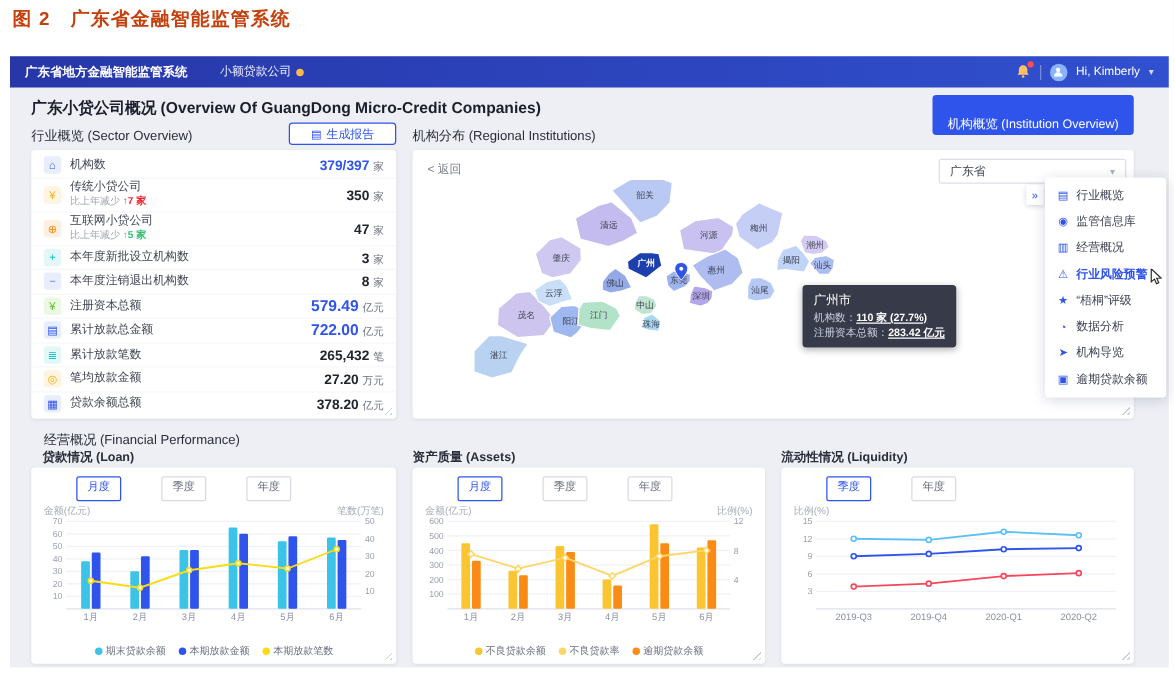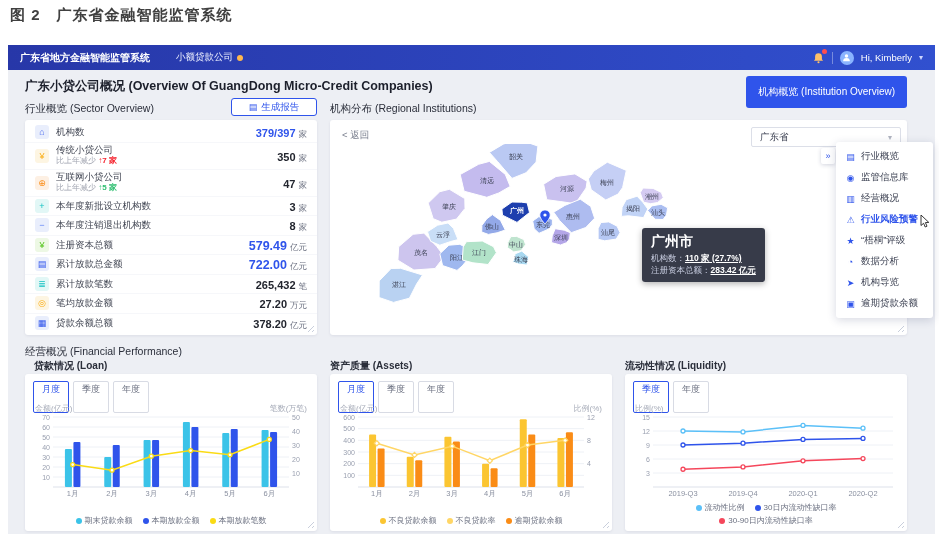--- a/index.html
+++ b/index.html
@@ -1,43 +1,43 @@
 <!DOCTYPE html>
 <html><head>
 <meta charset="utf-8">
 <style>
   * { box-sizing: border-box; margin: 0; padding: 0; }
   body { width: 939px; height: 540px; position: relative; background: #fff; overflow: hidden;
          font-family: "Liberation Sans", "DejaVu Sans", sans-serif; }
-  .caption { position: absolute; left: 10px; top: 6px; font-size: 15px; font-weight: bold; color: #404040; letter-spacing: 1px; }
+  .caption { position: absolute; left: 10px; top: 6px; font-size: 15px; font-weight: bold; color: #c2410c; letter-spacing: 1px; }
   .dashboard { position: absolute; left: 8px; top: 45px; width: 927px; height: 489px; background: #edeff4; }
 
   
   .navbar { position: absolute; left: 0; top: 0; width: 100%; height: 25px; display: flex; align-items: center;
             padding: 0 12px; background: linear-gradient(90deg, #2737a8, #3150cf); }
   .brand { font-size: 10px; font-weight: bold; color: #fff; white-space: nowrap; }
   .nav-tab { margin-left: 26px; font-size: 9.5px; color: #eef1ff; display: flex; align-items: center; gap: 4px; cursor: pointer; }
   .tab-pin { width: 6px; height: 6px; border-radius: 50%; background: #ffb84d; display: inline-block; }
   .nav-right { margin-left: auto; display: flex; align-items: center; gap: 7px; }
   .bell-wrap { position: relative; width: 13px; height: 13px; cursor: pointer; }
   .badge { position: absolute; right: -2px; top: -2px; width: 5px; height: 5px; border-radius: 50%; background: #ff4d4f; }
   .nav-divider { width: 1px; height: 12px; background: rgba(255,255,255,.35); }
   .avatar { width: 14px; height: 14px; border-radius: 50%; background: #8ab4ff; display: flex; align-items: center; justify-content: center; }
   .user { font-size: 9.5px; color: #fff; }
   .nav-caret { font-size: 8px; color: #cdd6ff; }
 
   .page-title { position: absolute; left: 17px; top: 33px; font-size: 12.5px; font-weight: bold; color: #1c1f2b; }
-  .overview-btn { position: absolute; right: 28px; top: 31px; height: 32px; padding: 0 12px; background: #2f54eb;
+  .overview-btn { position: absolute; right: 28px; top: 31px; height: 16px; padding: 16px 12px; background: #2f54eb;
                   color: #fff; font-size: 10px; border: none; border-radius: 3px; cursor: pointer;
                   font-family: inherit; }
 
   .sec-label { position: absolute; font-size: 10.5px; color: #2a2e3a; font-weight: normal; }
   #sector-label { left: 17px; top: 57px; }
   #regional-label { left: 322px; top: 57px; }
-  #perf-label { left: 17px; top: 300px; }
+  #perf-label { left: 27px; top: 300px; }
 
   .report-btn { position: absolute; left: 223px; top: 53px; width: 86px; height: 18px; border: 1px solid #2f54eb;
                 color: #2f54eb; background: #fff; border-radius: 3px; font-size: 9.5px; display: flex; align-items: center;
                 justify-content: center; gap: 4px; cursor: pointer; font-family: inherit; }
   .doc-icon { font-size: 9px; }
 
   .card { position: absolute; background: #fff; border-radius: 3px; box-shadow: 0 1px 3px rgba(20,30,80,.08); }
   #sector-card { left: 17px; top: 75px; width: 292px; height: 215px; padding-top: 2px; }
   #map-card { left: 322px; top: 75px; width: 577px; height: 215px; }
 
@@ -56,21 +56,21 @@
   .unit { font-size: 8.5px; color: #6b7080; margin-left: 3px; }
 
   .back-link { position: absolute; left: 12px; top: 9px; font-size: 9.5px; color: #7a7f8e; cursor: pointer; text-decoration: none; }
   .province-select { position: absolute; right: 6px; top: 7px; width: 150px; height: 20px; border: 1px solid #dcdfe8;
                      border-radius: 2px; font-size: 9.5px; color: #3a3f50; display: flex; align-items: center;
                      justify-content: space-between; padding: 0 8px; background: #fff; cursor: pointer; }
   .select-caret { color: #b0b4c0; font-size: 8px; }
   #map-svg { position: absolute; left: 10px; top: 24px; }
   .map-tooltip { position: absolute; left: 312px; top: 108px; background: rgba(38,42,58,.92); border-radius: 3px;
                  padding: 5px 9px; color: #fff; z-index: 5; white-space: nowrap; box-shadow: 0 2px 6px rgba(0,0,0,.3); }
-  .tt-city { font-size: 14px; font-weight: bold; margin-bottom: 2px; }
+  .tt-city { font-size: 10px; font-weight: normal; margin-bottom: 2px; }
   .tt-line { font-size: 8.5px; color: #c8cde0; line-height: 1.4; }
   .tt-line b { color: #fff; text-decoration: underline; }
 
   .flyout { position: absolute; left: 828px; top: 97px; width: 97px; background: #fff; border-radius: 3px;
             box-shadow: 0 2px 10px rgba(30,40,90,.18); padding: 4px 0; z-index: 6; }
   .f-item { display: flex; align-items: center; gap: 5px; height: 21px; padding: 0 9px; font-size: 9.5px;
             color: #3c4152; cursor: pointer; position: relative; white-space: nowrap; }
   .f-item.active { color: #2f54eb; font-weight: bold; }
   .f-icon { font-size: 9px; color: #2f54eb; width: 11px; text-align: center; flex: 0 0 auto; }
   .cursor-svg { position: absolute; right: 2px; top: 6px; }
@@ -78,22 +78,22 @@
                    border-radius: 2px; box-shadow: 0 1px 4px rgba(30,40,90,.2); color: #2f54eb; font-size: 9px;
                    line-height: 16px; text-align: center; z-index: 6; cursor: pointer; }
 
   .chart-title { position: absolute; font-size: 10px; color: #2a2e3a; font-weight: bold; top: 314px; }
   #ct-0 { left: 26px; } #ct-1 { left: 322px; } #ct-2 { left: 617px; }
   .chart-card { top: 329px; height: 157px; }
   #chart-card-0 { left: 17px; width: 292px; }
   #chart-card-1 { left: 322px; width: 282px; }
   #chart-card-2 { left: 617px; width: 282px; }
   .tabs { position: absolute; left: 8px; top: 7px; display: flex; gap: 4px; }
-  .pill { height: 32px; line-height: 14px; padding: 0 8px; border: 1px solid #d8dbe4; border-radius: 2px;
-          font-size: 9px; color: #6b7080; background: #fff; cursor: pointer; }
+  .pill { height: 20px; line-height: 14px; padding: 0 8px; border: 1px solid #d8dbe4; border-radius: 2px;
+          font-size: 9px; color: #6b7080; background: #fff; cursor: pointer; margin-left: 28px; }
   .pill.active { border-color: #2f54eb; color: #2f54eb; }
   .axis-label { position: absolute; top: 29px; font-size: 8px; color: #a6abb8; }
   .axis-label.left { left: 10px; text-align: right; } .axis-label.right { right: 10px; }
   .chart-svg { position: absolute; left: 4px; top: 39px; }
   .legend { position: absolute; left: 0; right: 0; bottom: 5px; display: flex; flex-direction: column; gap: 2px; align-items: center; }
   .leg-row { display: flex; gap: 10px; justify-content: center; }
   .leg-item { display: flex; align-items: center; gap: 3px; font-size: 8px; color: #6b7080; white-space: nowrap; }
   .leg-dot { width: 6px; height: 6px; border-radius: 50%; flex: 0 0 auto; }
 
   .corner { position: absolute; right: 3px; bottom: 3px; width: 9px; height: 9px;
@@ -483,25 +483,16 @@
         <circle cx="54" cy="32" r="2" fill="#fff" stroke="#2f54eb" stroke-width="1.3"></circle>
         <circle cx="114" cy="30.133333333333333" r="2" fill="#fff" stroke="#2f54eb" stroke-width="1.3"></circle>
         <circle cx="174" cy="26.400000000000006" r="2" fill="#fff" stroke="#2f54eb" stroke-width="1.3"></circle>
         <circle cx="234" cy="25.46666666666667" r="2" fill="#fff" stroke="#2f54eb" stroke-width="1.3"></circle>
         <polyline points="54,56.266666666666666 114,53.93333333333334 174,47.866666666666674 234,45.53333333333333" fill="none" stroke="#f5475b" stroke-width="1.5"></polyline>
         <circle cx="54" cy="56.266666666666666" r="2" fill="#fff" stroke="#f5475b" stroke-width="1.3"></circle>
         <circle cx="114" cy="53.93333333333334" r="2" fill="#fff" stroke="#f5475b" stroke-width="1.3"></circle>
         <circle cx="174" cy="47.866666666666674" r="2" fill="#fff" stroke="#f5475b" stroke-width="1.3"></circle>
         <circle cx="234" cy="45.53333333333333" r="2" fill="#fff" stroke="#f5475b" stroke-width="1.3"></circle>
       </svg>
-    <div class="legend">
-        <div class="leg-row">
-          <span class="leg-item"><span class="leg-dot" style="background:#5bc0f8"></span>流动性比例</span>
-          <span class="leg-item"><span class="leg-dot" style="background:#2f54eb"></span>30日内流动性缺口率</span>
-        </div>
-        <div class="leg-row">
-          <span class="leg-item"><span class="leg-dot" style="background:#f5475b"></span>30-90日内流动性缺口率</span>
-        </div>
-      </div>
     <span class="corner"></span>
   </div>
 
 </div>
 
 </body></html>

